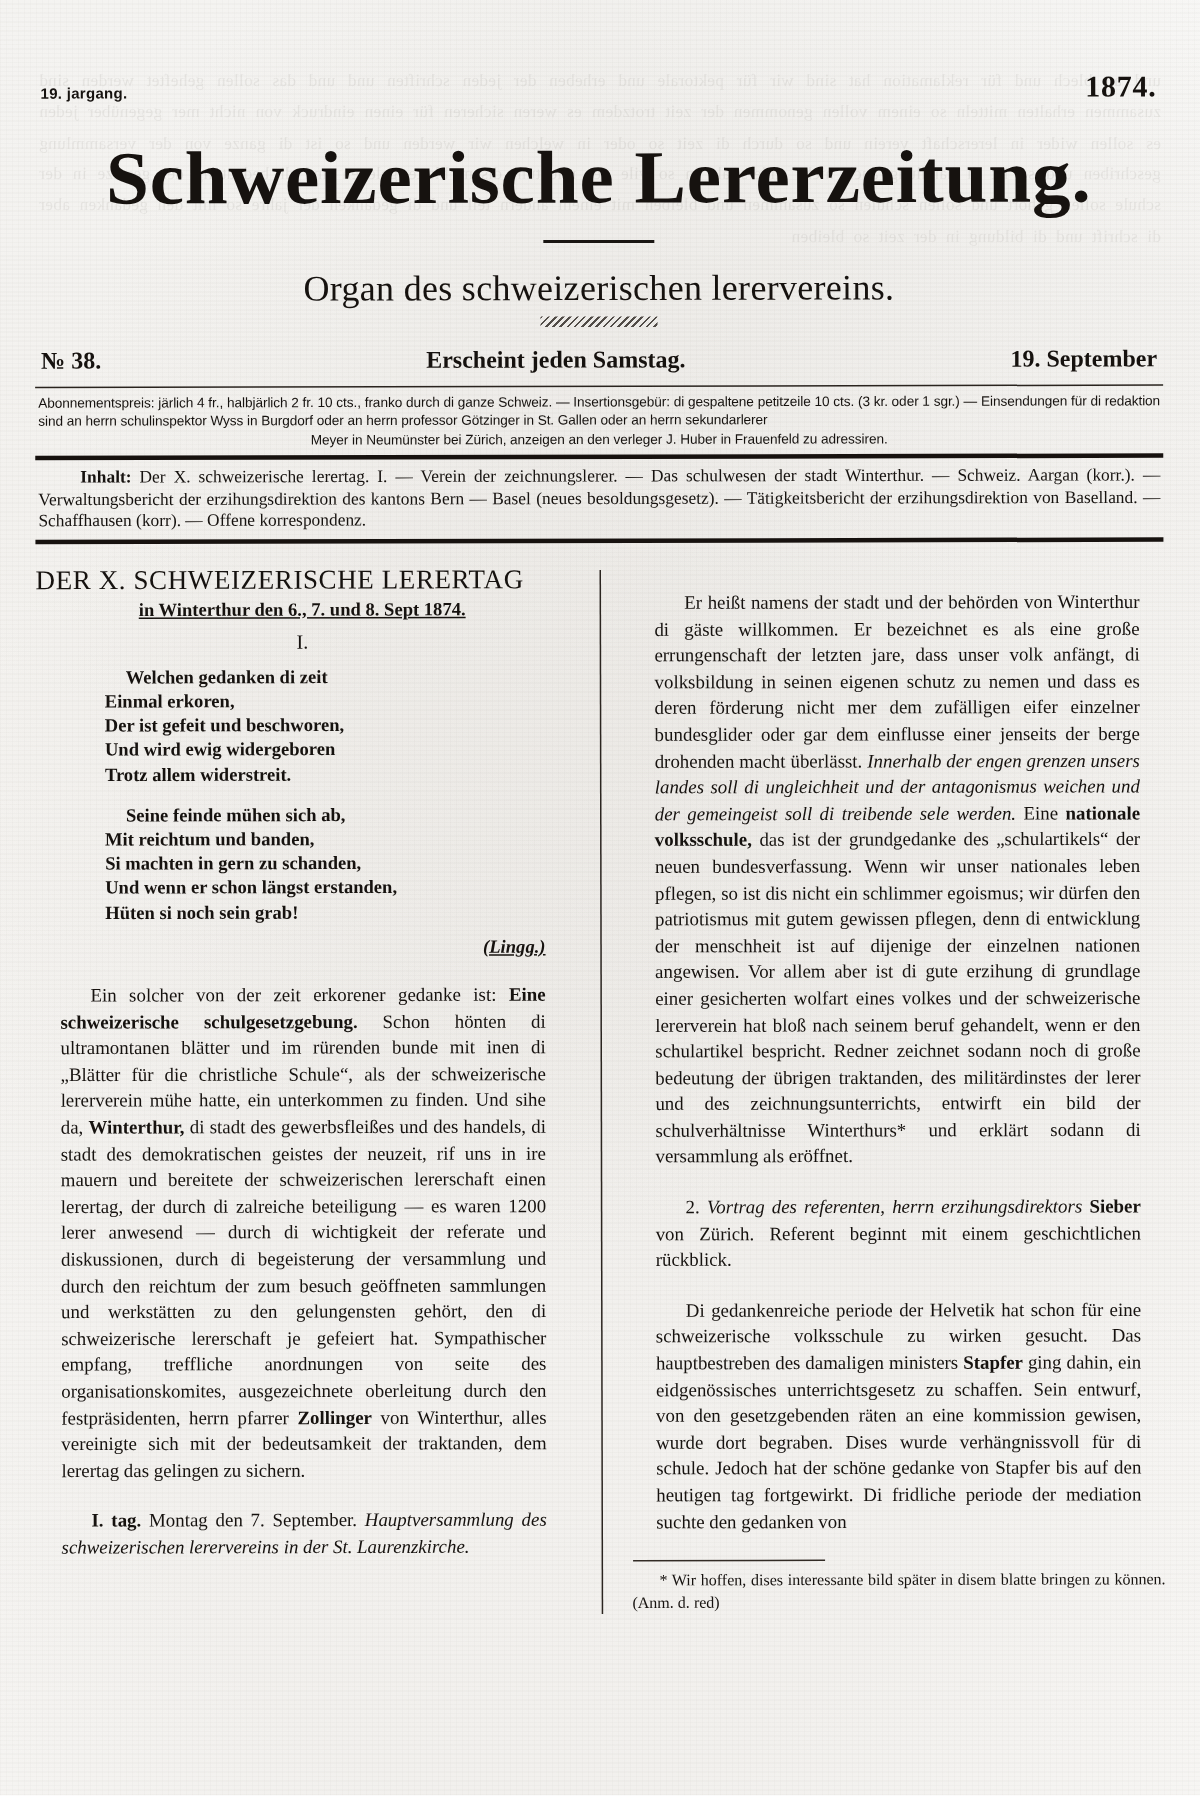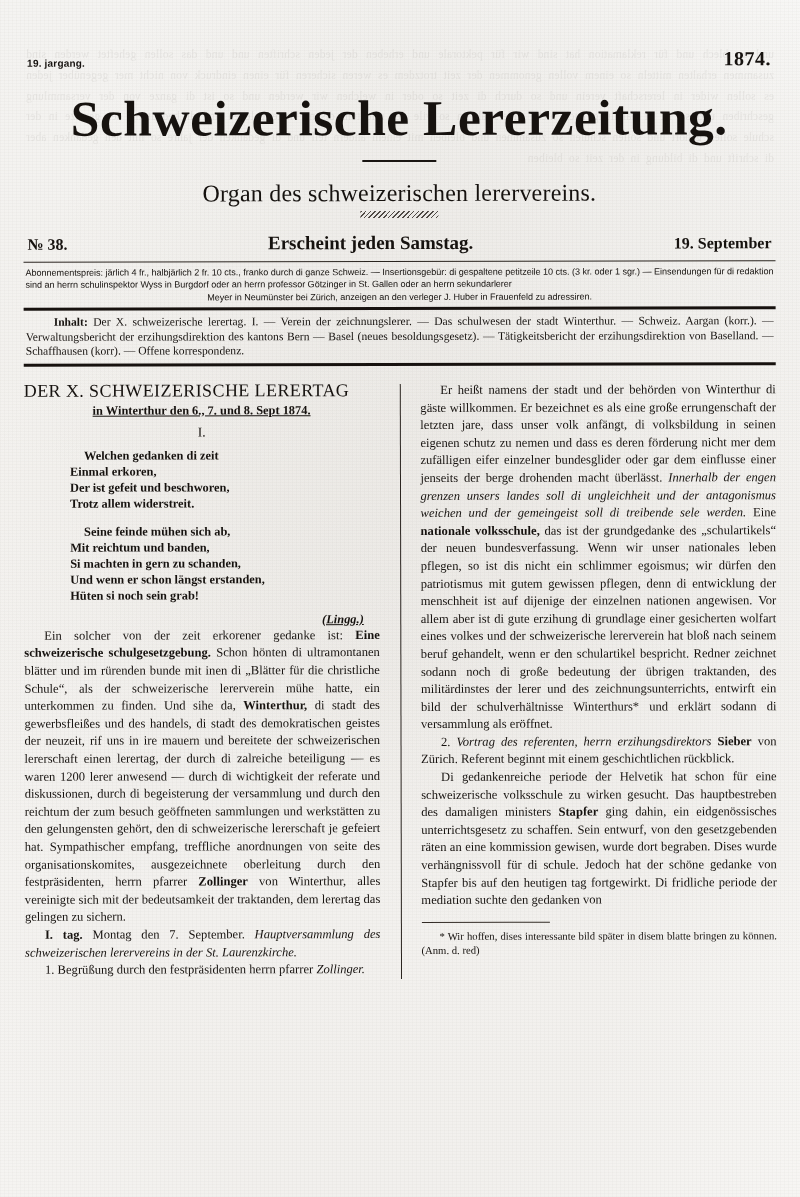--- a/index.html
+++ b/index.html
@@ -120,21 +120,21 @@
   .issueline {
     display: flex;
     justify-content: space-between;
     align-items: baseline;
     font-family: "Liberation Serif", serif;
     font-weight: bold;
     font-size: 16px;
     margin-top: 14px;
     padding: 0 4px;
   }
-  .issueline .center { font-size: 19px; }
+  .issueline .center { font-size: 16px; }
 
   
   .rule-thin {
     height: 1px;
     background: #2a241f;
     margin: 7px 0 0;
   }
   .rule-thick {
     height: 3px;
     background: #17120f;
@@ -216,21 +216,21 @@
   .poem .attrib {
     font-weight: bold;
     font-style: italic;
     text-align: right;
     padding-right: 16px;
     margin-top: -4px;
     text-decoration: underline;
   }
 
   p.body {
-    margin: 0;
+    margin: 16px;
     text-indent: 20px;
   }
   .b { font-weight: bold; }
   .i { font-style: italic; }
 
   .footnote-rule {
     width: 128px;
     height: 1px;
     background: #322b25;
     margin: 12px 0 6px;
@@ -296,37 +296,37 @@
 
         <div class="art-title">DER X. SCHWEIZERISCHE LERERTAG</div>
         <div class="art-sub">in Winterthur den 6., 7. und 8. Sept 1874.</div>
         <div class="art-num">I.</div>
 
         <div class="poem">
           <div class="stanza">
             <div class="ind">Welchen gedanken di zeit</div>
             <div>Einmal erkoren,</div>
             <div>Der ist gefeit und beschworen,</div>
+            <div>Und wird ewig widergeboren</div>
             <div>Trotz allem widerstreit.</div>
           </div>
           <div class="stanza">
             <div class="ind">Seine feinde mühen sich ab,</div>
             <div>Mit reichtum und banden,</div>
             <div>Si machten in gern zu schanden,</div>
             <div>Und wenn er schon längst erstanden,</div>
             <div>Hüten si noch sein grab!</div>
           </div>
           <div class="attrib">(Lingg.)</div>
         </div>
 
         <p class="body"><span>Ein solcher von der zeit erkorener gedanke ist: </span><span class="b">Eine schweizerische schulgesetzgebung.</span><span> Schon hönten di ultramontanen blätter und im rürenden bunde mit inen di „Blätter für die christliche Schule“, als der schweizerische lererverein mühe hatte, ein unterkommen zu finden. Und sihe da, </span><span class="b">Winterthur,</span><span> di stadt des gewerbsfleißes und des handels, di stadt des demokratischen geistes der neuzeit, rif uns in ire mauern und bereitete der schweizerischen lererschaft einen lerertag, der durch di zalreiche beteiligung — es waren 1200 lerer anwesend — durch di wichtigkeit der referate und diskussionen, durch di begeisterung der versammlung und durch den reichtum der zum besuch geöffneten sammlungen und werkstätten zu den gelungensten gehört, den di schweizerische lererschaft je gefeiert hat. Sympathischer empfang, treffliche anordnungen von seite des organisationskomites, ausgezeichnete oberleitung durch den festpräsidenten, herrn pfarrer </span><span class="b">Zollinger</span><span> von Winterthur, alles vereinigte sich mit der bedeutsamkeit der traktanden, dem lerertag das gelingen zu sichern.</span></p>
 
         <p class="body"><span class="b">I. tag.</span><span> Montag den 7. September. </span><span class="i">Hauptversammlung des schweizerischen lerervereins in der St. Laurenzkirche.</span></p>
 
-        <p class="body"><span>1. Begrüßung durch den festpräsidenten herrn pfarrer </span><span class="i">Zollinger.</span></p>
 
       </div>
 
       <div class="divider"></div>
 
       <div class="col col-right">
 
         <p class="body"><span>Er heißt namens der stadt und der behörden von Winterthur di gäste willkommen. Er bezeichnet es als eine große errungenschaft der letzten jare, dass unser volk anfängt, di volksbildung in seinen eigenen schutz zu nemen und dass es deren förderung nicht mer dem zufälligen eifer einzelner bundesglider oder gar dem einflusse einer jenseits der berge drohenden macht überlässt. </span><span class="i">Innerhalb der engen grenzen unsers landes soll di ungleichheit und der antagonismus weichen und der gemeingeist soll di treibende sele werden.</span><span> Eine </span><span class="b">nationale volksschule,</span><span> das ist der grundgedanke des „schulartikels“ der neuen bundesverfassung. Wenn wir unser nationales leben pflegen, so ist dis nicht ein schlimmer egoismus; wir dürfen den patriotismus mit gutem gewissen pflegen, denn di entwicklung der menschheit ist auf dijenige der einzelnen nationen angewisen. Vor allem aber ist di gute erzihung di grundlage einer gesicherten wolfart eines volkes und der schweizerische lererverein hat bloß nach seinem beruf gehandelt, wenn er den schulartikel bespricht. Redner zeichnet sodann noch di große bedeutung der übrigen traktanden, des militärdinstes der lerer und des zeichnungsunterrichts, entwirft ein bild der schulverhältnisse Winterthurs</span><span>*</span><span> und erklärt sodann di versammlung als eröffnet.</span></p>
 
         <p class="body"><span>2. </span><span class="i">Vortrag des referenten, herrn erzihungsdirektors</span><span class="b"> Sieber</span><span> von Zürich. Referent beginnt mit einem geschichtlichen rückblick.</span></p>

